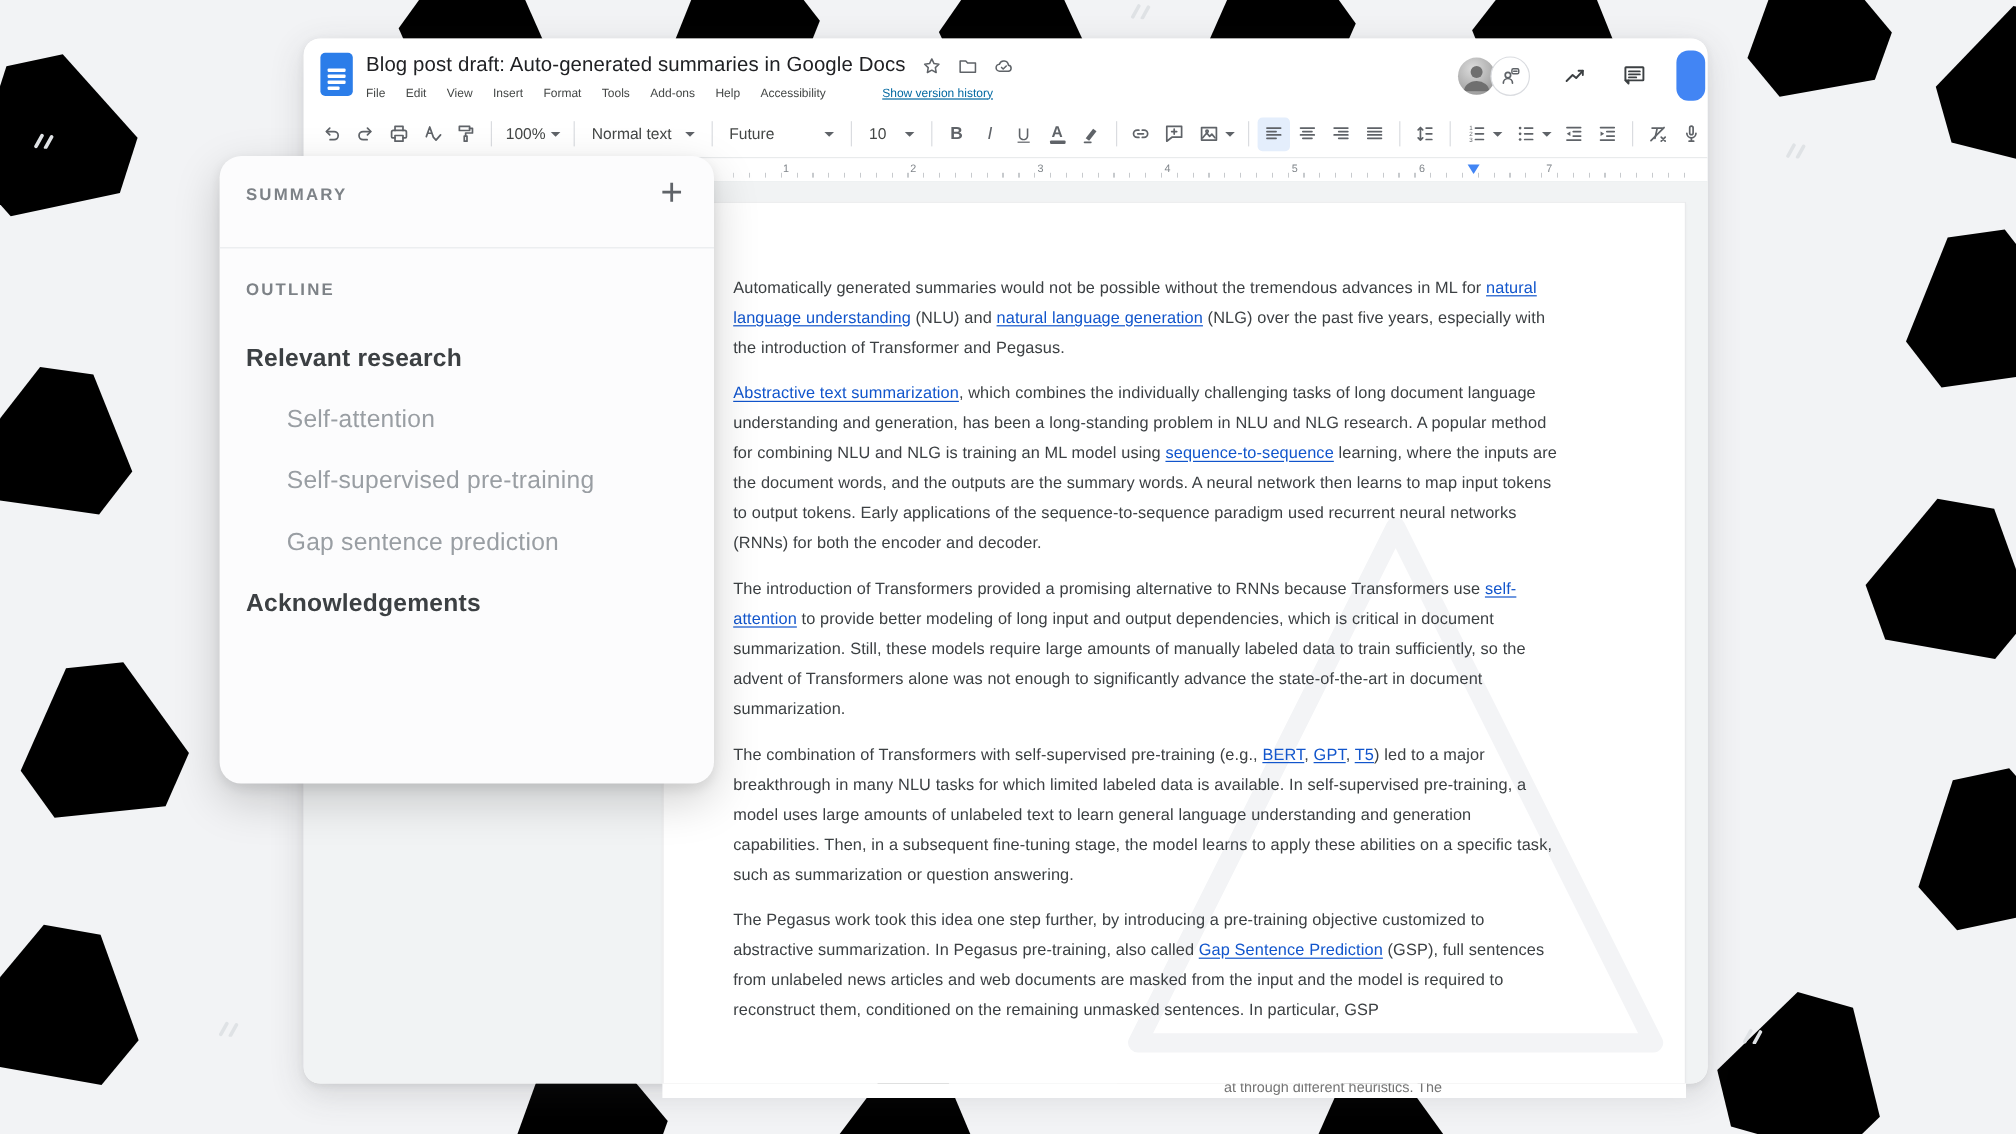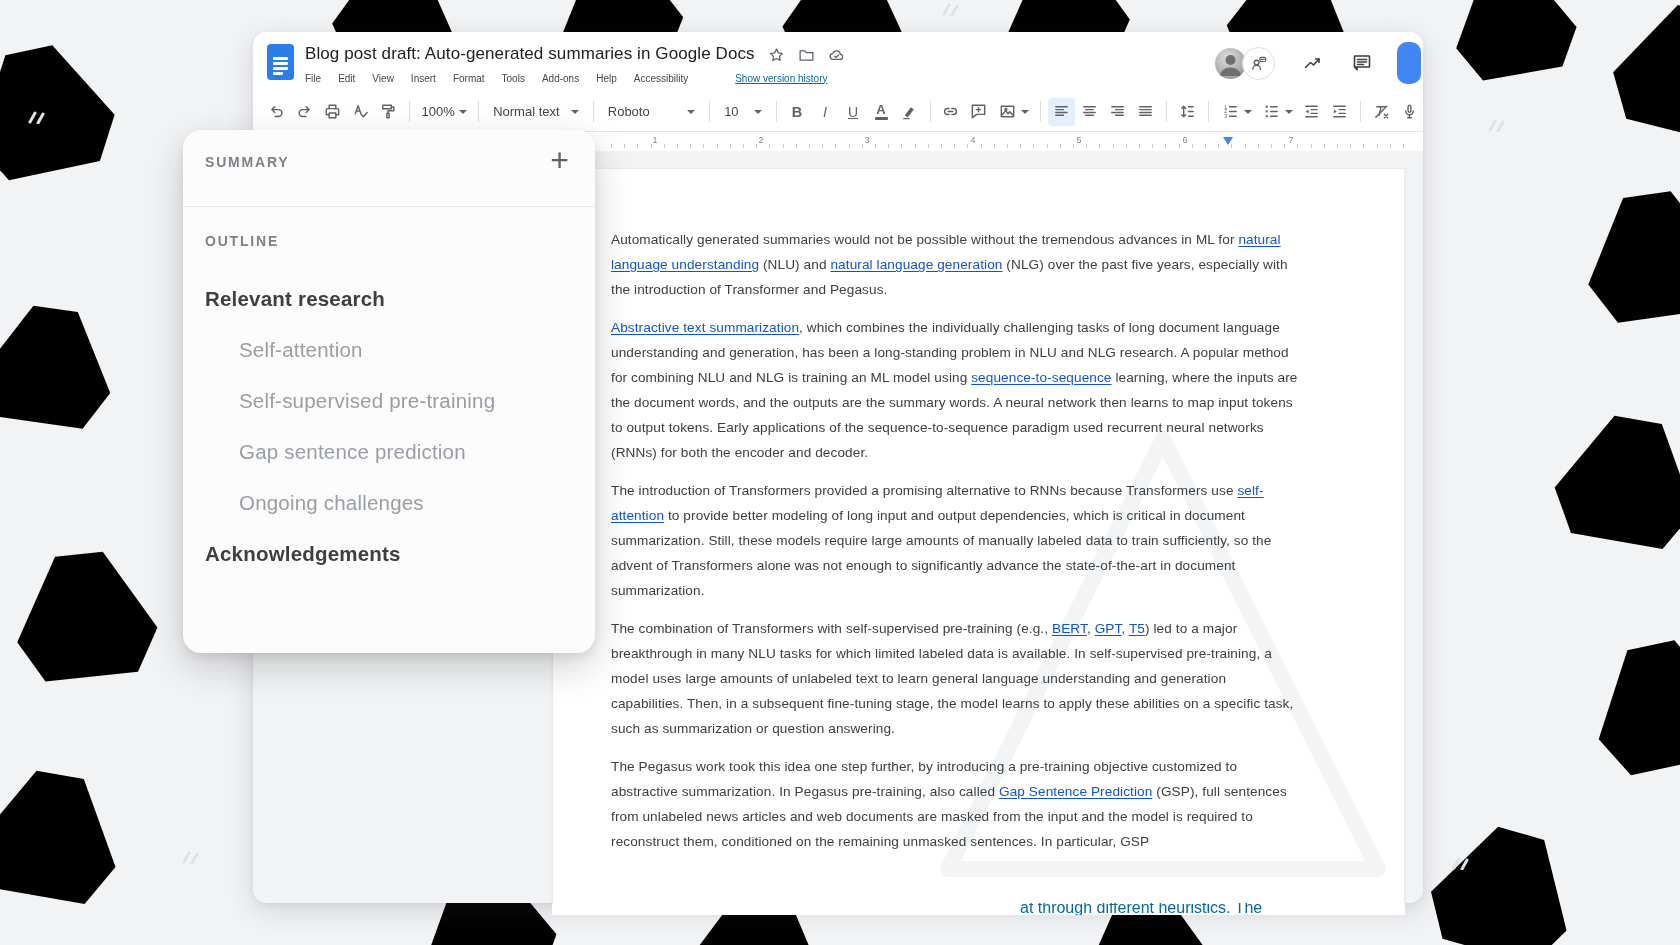--- a/index.html
+++ b/index.html
@@ -78,21 +78,21 @@
   .wm-solid{position:absolute;pointer-events:none;}
   .page{position:absolute;left:299px;top:17px;width:851px;height:1200px;background:#fff;
         border:1px solid #e9eaec;box-shadow:0 1px 3px rgba(0,0,0,.05);}
   .wm-outline{position:absolute;pointer-events:none;}
   .doc-text{position:absolute;left:58px;top:58px;width:690px;font-size:13.6px;line-height:25px;color:#3c4043;letter-spacing:.1px;}
   .doc-text p{margin:0 0 13px 0;}
   .doc-text .lnk{color:#1155cc;text-decoration:underline;text-underline-offset:2px;}
 
   
   .overflow-strip{position:absolute;left:552px;top:903px;width:853px;height:12px;background:#fff;overflow:hidden;z-index:5;}
-  .overflow-strip span{position:absolute;left:468px;top:-4px;font-size:16px;color:#0369a1;white-space:nowrap;}
+  .overflow-strip span{position:absolute;left:468px;top:-4px;font-size:12px;color:#737373;white-space:nowrap;}
 
   
   .panel{
     position:absolute;left:183px;top:130px;width:412px;height:523px;z-index:50;
     background:#fcfcfd;border-radius:18px;
     box-shadow:0 14px 38px rgba(0,0,0,.18), 0 4px 10px rgba(0,0,0,.08);
   }
   .panel-head{position:relative;height:62px;}
   .panel-label{position:absolute;left:22px;top:24px;font-size:14px;font-weight:600;letter-spacing:1.8px;color:#7d8287;}
   .panel-add{position:absolute;right:26px;top:12px;font-size:32px;font-weight:300;color:#5f6368;line-height:36px;}
@@ -336,21 +336,21 @@
         <span>100%</span>
         <span class="caret"></span>
       </span>
     <span class="tdiv"></span>
     <span class="tbtn txtbtn" style="width:96px;justify-content:space-between">
         <span>Normal text</span>
         <span class="caret"></span>
       </span>
     <span class="tdiv"></span>
     <span class="tbtn txtbtn" style="width:98px;justify-content:space-between">
-        <span>Roboto</span>
+        <span>Future</span>
         <span class="caret"></span>
       </span>
     <span class="tdiv"></span>
     <span class="tbtn txtbtn" style="width:42px;justify-content:space-between">
         <span>10</span>
         <span class="caret"></span>
       </span>
     <span class="tdiv"></span>
     <span class="tbtn bold-b">B</span>
     <span class="tbtn ital-i">I</span>
@@ -509,16 +509,15 @@
   </div>
   <div class="panel-div"></div>
   <div class="panel-sub">
     <span class="panel-label">OUTLINE</span>
   </div>
   <div class="ol-list" id="outline-list">
       <div class="ol-item lvl1">Relevant research</div>
       <div class="ol-item lvl2">Self-attention</div>
       <div class="ol-item lvl2">Self-supervised pre-training</div>
       <div class="ol-item lvl2">Gap sentence prediction</div>
-      <div class="ol-item lvl2">Ongoing challenges</div>
       <div class="ol-item lvl1">Acknowledgements</div>
     </div>
 </div>
 
 </body></html>

